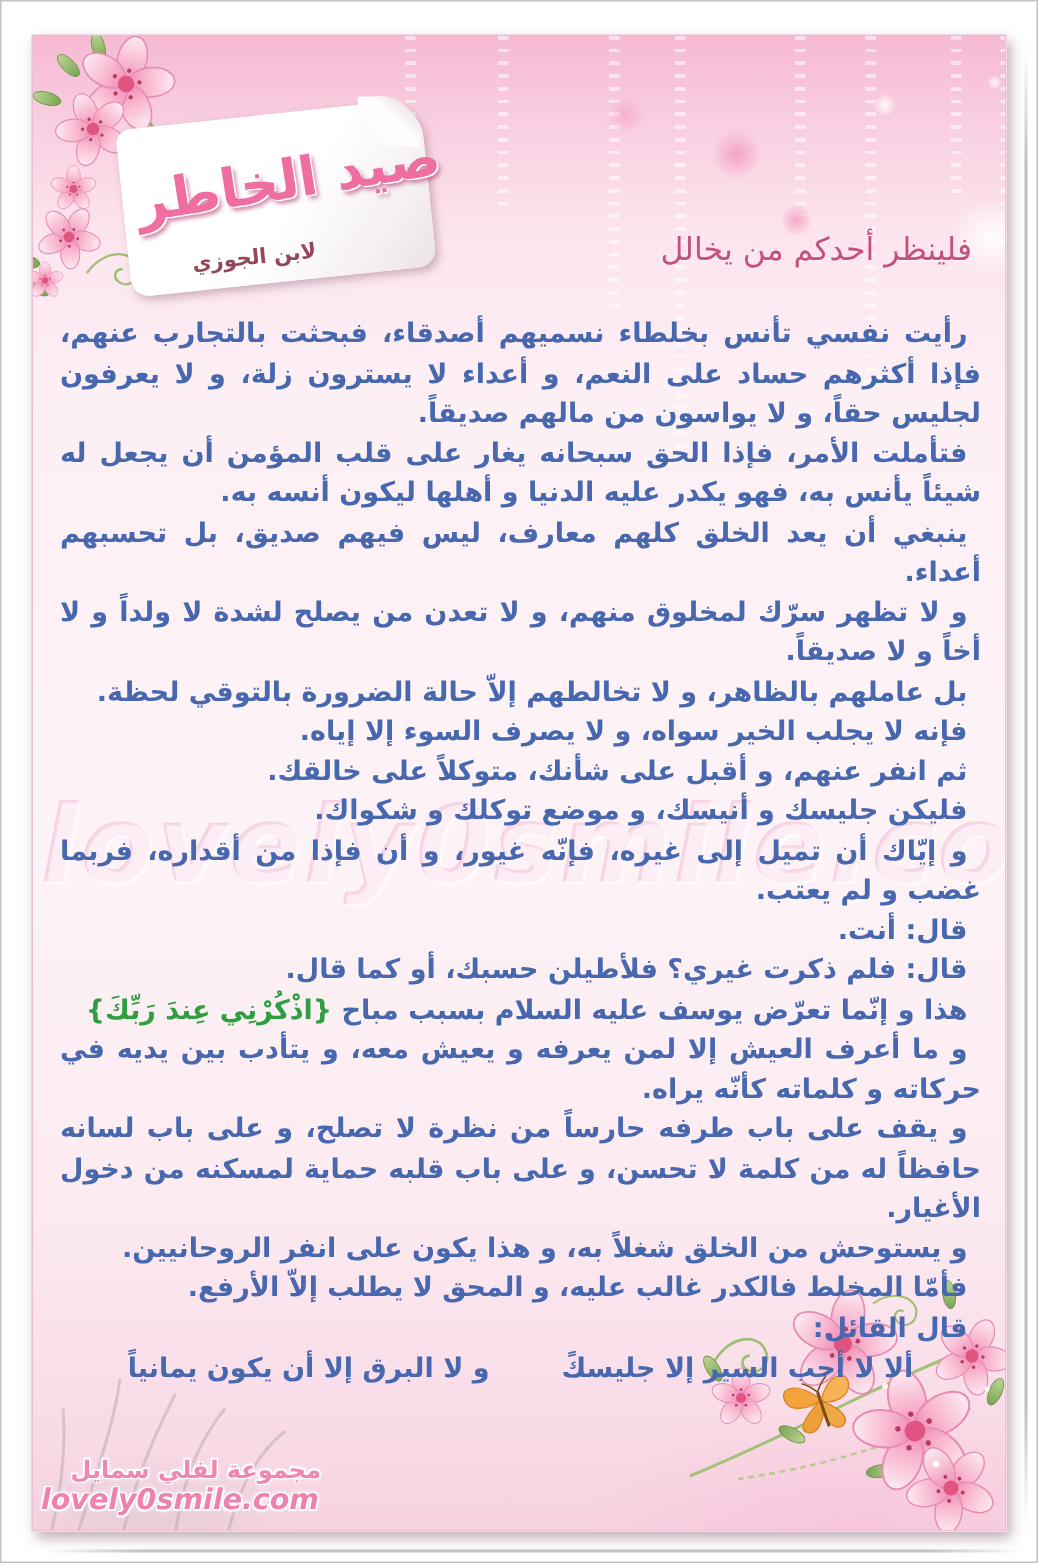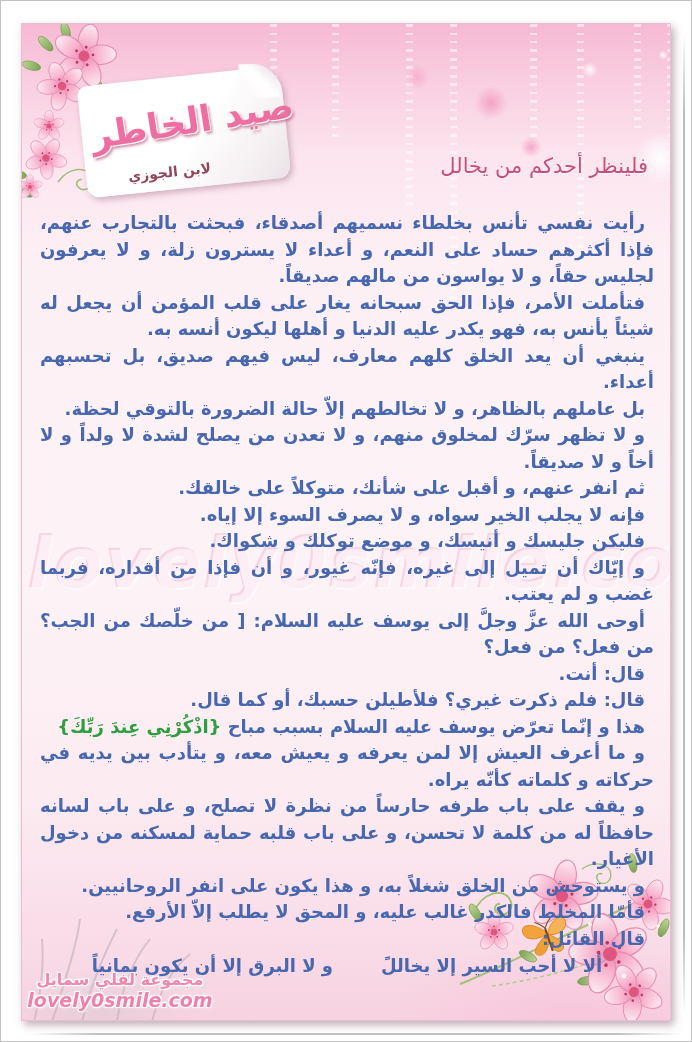--- a/index.html
+++ b/index.html
@@ -76,21 +76,21 @@
   }
   .body-text p { margin:0; text-indent:9px; }
   .quran { color:#2f9e40; }
   .verse-row { display:flex; justify-content:center; gap:48px; text-align:center;
     direction:rtl; margin-top:1px; }
   .verse-row span { text-indent:0; }
 
   .site-credit { position:absolute; left:4px; top:946px; width:188px; z-index:4;
     text-align:center; direction:rtl; }
   .credit-ar { font-size:16px; font-weight:bold; color:#ef87b1;
-    text-shadow:-1px -1px 0 #fff, 1px -1px 0 #fff, -1px 1px 0 #fff, 1px 1px 0 #fff, 0 0 4px #fff; }
+    text-shadow:-1px -1px 0 #fff, 1px -1px 0 #fff, -1px 1px 0 #fff, 1px 1px 0 #fff, 0 0 4px #fff;text-align:right; }
   .credit-en { font-size:19px; font-weight:bold; font-style:italic; color:#ee82ae; direction:ltr;
     text-shadow:-1px -1px 0 #fff, 1px -1px 0 #fff, -1px 1px 0 #fff, 1px 1px 0 #fff, 0 0 4px #fff; }
 </style>
 </head>
 <body>
 
 <div class="stage">
   <div class="page-edge-right"></div>
   <div class="page-edge-bottom"></div>
 
@@ -209,40 +209,39 @@
       <div class="logo-sub">لابن الجوزي</div>
     </div>
 
     <div class="page-title">فلينظر أحدكم من يخالل</div>
 
     <div class="body-text">
       <div>
           <p>رأيت نفسي تأنس بخلطاء نسميهم أصدقاء، فبحثت بالتجارب عنهم، فإذا أكثرهم حساد على النعم، و أعداء لا يسترون زلة، و لا يعرفون لجليس حقاً، و لا يواسون من مالهم صديقاً.</p>
           <p>فتأملت الأمر، فإذا الحق سبحانه يغار على قلب المؤمن أن يجعل له شيئاً يأنس به، فهو يكدر عليه الدنيا و أهلها ليكون أنسه به.</p>
           <p>ينبغي أن يعد الخلق كلهم معارف، ليس فيهم صديق، بل تحسبهم أعداء.</p>
+          <p>و لا تظهر سرّك لمخلوق منهم، و لا تعدن من يصلح لشدة لا ولداً و لا أخاً و لا صديقاً.</p>
           <p>بل عاملهم بالظاهر، و لا تخالطهم إلاّ حالة الضرورة بالتوقي لحظة.</p>
-          <p>و لا تظهر سرّك لمخلوق منهم، و لا تعدن من يصلح لشدة لا ولداً و لا أخاً و لا صديقاً.</p>
+          <p>فإنه لا يجلب الخير سواه، و لا يصرف السوء إلا إياه.</p>
           <p>ثم انفر عنهم، و أقبل على شأنك، متوكلاً على خالقك.</p>
-          <p>فإنه لا يجلب الخير سواه، و لا يصرف السوء إلا إياه.</p>
           <p>فليكن جليسك و أنيسك، و موضع توكلك و شكواك.</p>
           <p>و إيّاك أن تميل إلى غيره، فإنّه غيور، و أن فإذا من أقداره، فربما غضب و لم يعتب.</p>
-          <p>أوحى الله عزَّ وجلَّ إلى يوسف عليه السلام: [ من خلّصك من الجب؟ من فعل؟ من فعل؟</p>
           <p>قال: أنت.</p>
           <p>قال: فلم ذكرت غيري؟ فلأطيلن حسبك، أو كما قال.</p>
         </div>
       <p><span>هذا و إنّما تعرّض يوسف عليه السلام بسبب مباح </span><span class="quran">{اذْكُرْنِي عِندَ رَبِّكَ}</span></p>
       <div>
           <p>و ما أعرف العيش إلا لمن يعرفه و يعيش معه، و يتأدب بين يديه في حركاته و كلماته كأنّه يراه.</p>
           <p>و يقف على باب طرفه حارساً من نظرة لا تصلح، و على باب لسانه حافظاً له من كلمة لا تحسن، و على باب قلبه حماية لمسكنه من دخول الأغيار.</p>
           <p>و يستوحش من الخلق شغلاً به، و هذا يكون على انفر الروحانيين.</p>
           <p>فأمّا المخلط فالكدر غالب عليه، و المحق لا يطلب إلاّ الأرفع.</p>
           <p>قال القائل:</p>
         </div>
       <div class="verse-row">
-        <span>ألا لا أحب السير إلا يخاللً</span>
+        <span>ألا لا أحب السير إلا جليسكً</span>
         <span>و لا البرق إلا أن يكون يمانياً</span>
       </div>
     </div>
 
     <div class="site-credit">
       <div class="credit-ar">مجموعة لفلي سمايل</div>
       <div class="credit-en">lovely0smile.com</div>
     </div>
 
   </div>

